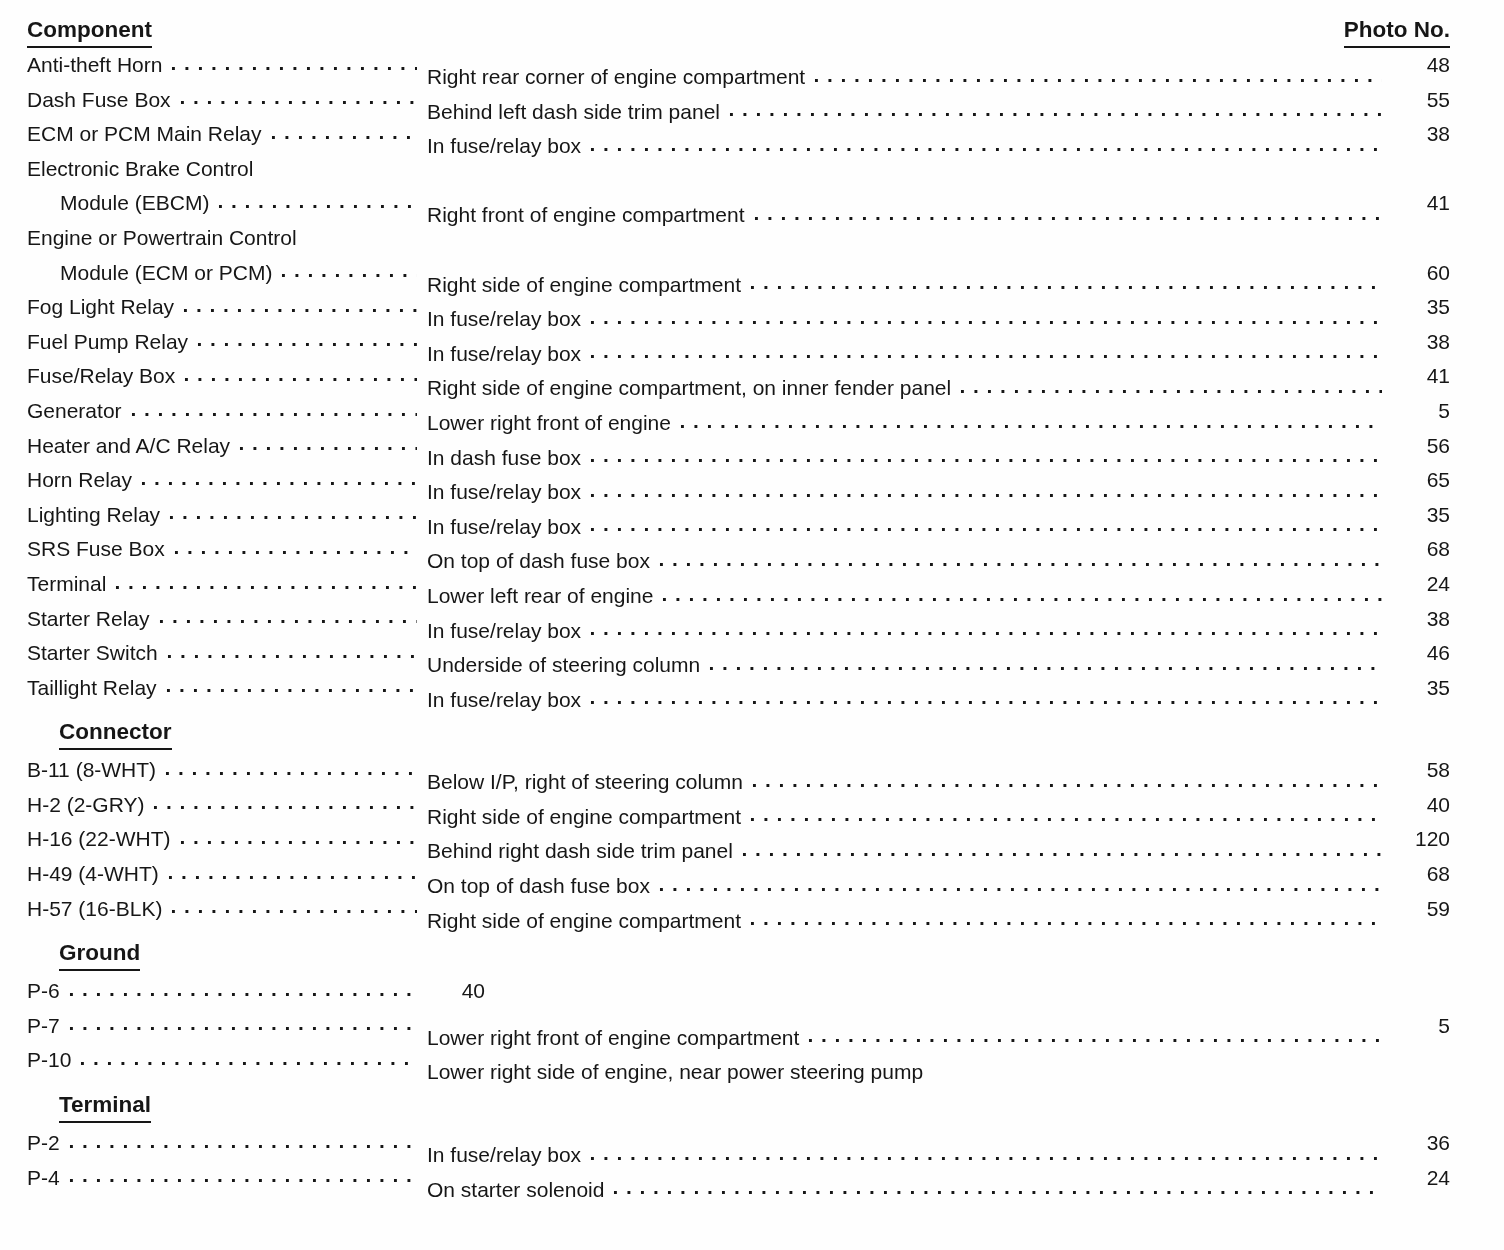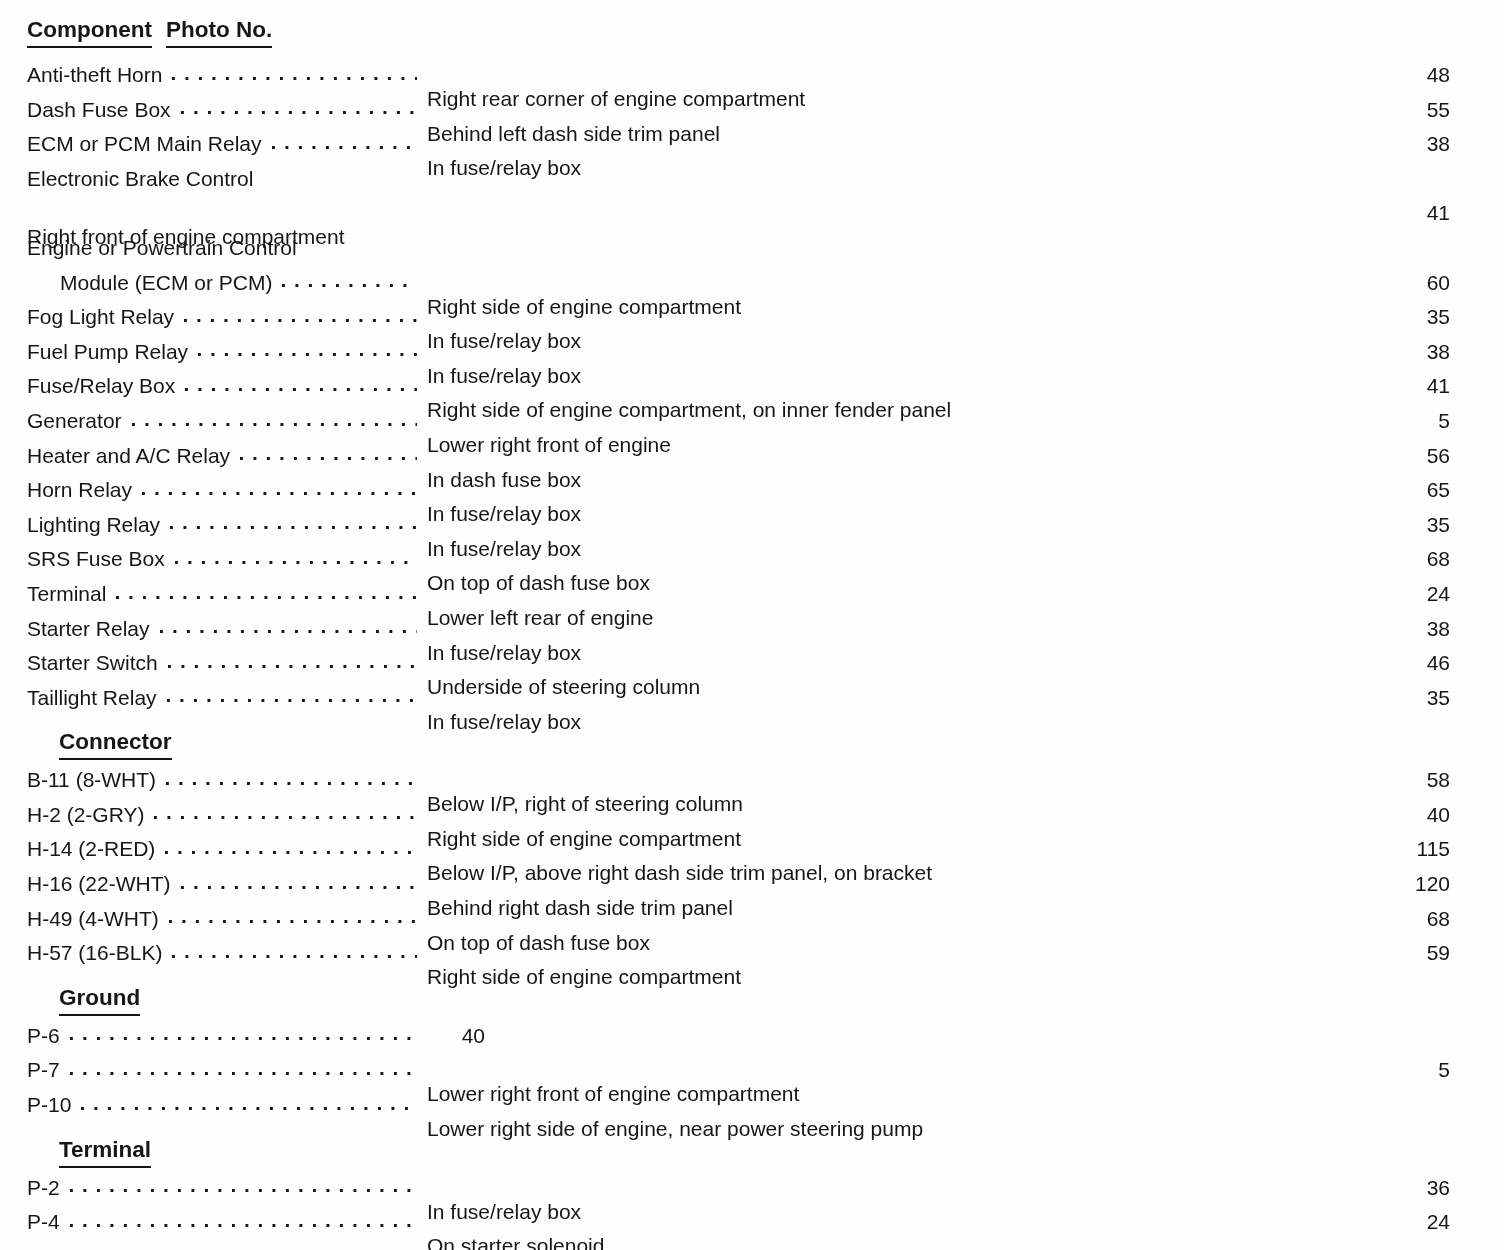--- a/index.html
+++ b/index.html
@@ -14,22 +14,22 @@
     box-sizing: border-box;
     padding: 16px 54px 0 27px;
     background: #fefefe;
     font-family: "Liberation Sans", "DejaVu Sans", sans-serif;
     font-size: 21px;
     color: #161616;
     overflow: hidden;
   }
   .header-row {
     display: flex;
+    justify-content: space-between;
     align-items: flex-end;
-    margin-bottom: 10px;
     gap: 14px;
   }
   .heading {
     display: inline-block;
     font-weight: bold;
     font-size: 22.5px;
     line-height: 28px;
     border-bottom: 2.6px solid #161616;
     padding-bottom: 2px;
   }
@@ -37,20 +37,21 @@
     margin-top: 11px;
     margin-bottom: 3px;
     line-height: 32px;
     margin-left: 32px;
   }
   .row {
     display: flex;
     height: 34.6px;
     line-height: 34.6px;
     white-space: nowrap;
+    align-items: center;
   }
   .name-wrap {
     width: 400px;
     flex: none;
     display: flex;
     min-width: 0;
   }
   .row.indent .name { padding-left: 33px; }
   .loc-wrap {
     flex: 1;
@@ -121,20 +122,24 @@
           <span class="name">Electronic Brake Control</span>
           <span class="leader hidden"></span>
         </div>
         <div class="loc-wrap">
           <span class="loc"></span>
           <span class="leader hidden"></span>
         </div>
         <div class="photo"></div>
       </div>
       <div class="row indent">
+        <div class="name-wrap">
+          <span class="name">Module (EBCM)</span>
+          <span class="leader"></span>
+        </div>
         <div class="loc-wrap">
           <span class="loc">Right front of engine compartment</span>
           <span class="leader"></span>
         </div>
         <div class="photo">41</div>
       </div>
       <div class="row">
         <div class="name-wrap">
           <span class="name">Engine or Powertrain Control</span>
           <span class="leader hidden"></span>
@@ -303,31 +308,20 @@
       <div class="row">
         <div class="name-wrap">
           <span class="name">H-2 (2-GRY)</span>
           <span class="leader"></span>
         </div>
         <div class="loc-wrap">
           <span class="loc">Right side of engine compartment</span>
           <span class="leader"></span>
         </div>
         <div class="photo">40</div>
-      </div>
-      <div class="row">
-        <div class="name-wrap">
-          <span class="name">H-14 (2-RED)</span>
-          <span class="leader"></span>
-        </div>
-        <div class="loc-wrap">
-          <span class="loc">Below I/P, above right dash side trim panel, on bracket</span>
-          <span class="leader"></span>
-        </div>
-        <div class="photo">115</div>
       </div>
       <div class="row">
         <div class="name-wrap">
           <span class="name">H-16 (22-WHT)</span>
           <span class="leader"></span>
         </div>
         <div class="loc-wrap">
           <span class="loc">Behind right dash side trim panel</span>
           <span class="leader"></span>
         </div>

